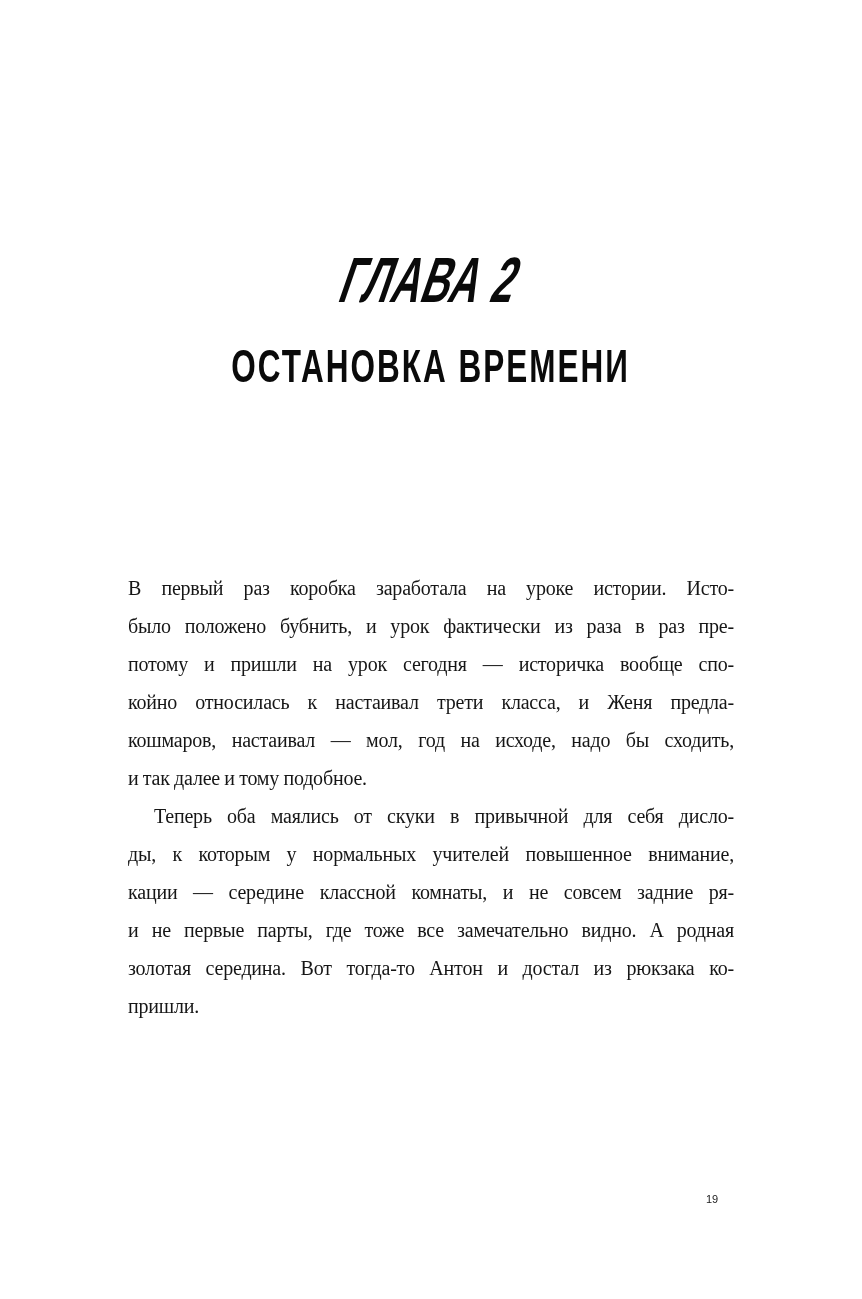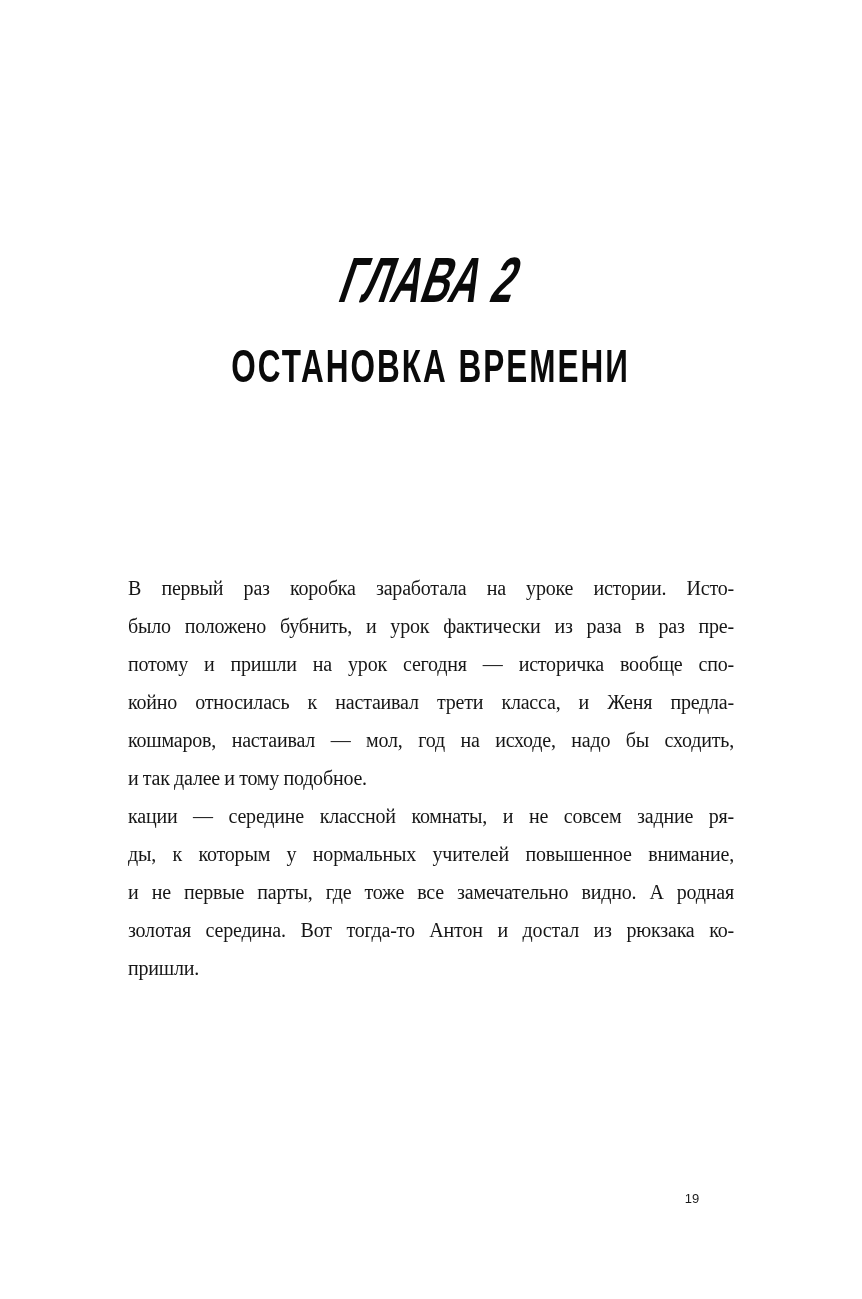--- a/index.html
+++ b/index.html
@@ -79,25 +79,25 @@
   .bline.last {
     text-align-last: left;
   }
   .bline.indent {
     text-indent: 26px;
   }
 
   .page-number {
     position: absolute;
     top: 1189px;
-    left: 680px;
+    left: 700px;
     width: 24px;
     text-align: center;
     font-family: "Liberation Sans", "DejaVu Sans", sans-serif;
-    font-size: 13px;
+    font-size: 11px;
     line-height: 20px;
     color: #1b1b1b;
   }
 </style>
 </head>
 <body>
 
 <div class="page">
 
   <div class="chapter-label">
@@ -113,22 +113,23 @@
     <div>
       <div class="bline">В первый раз коробка заработала на уроке истории. Исто-</div>
       <div class="bline">было положено бубнить, и урок фактически из раза в раз пре-</div>
       <div class="bline">потому и пришли на урок сегодня — историчка вообще спо-</div>
       <div class="bline">койно относилась к настаивал трети класса, и Женя предла-</div>
       <div class="bline">кошмаров, настаивал — мол, год на исходе, надо бы сходить,</div>
       <div class="bline last">и так далее и тому подобное.</div>
     </div>
 
     <div>
+      <div class="bline indent">Теперь оба маялись от скуки в привычной для себя дисло-</div>
+      <div class="bline">ды, к которым у нормальных учителей повышенное внимание,</div>
       <div class="bline">кации — середине классной комнаты, и не совсем задние ря-</div>
-      <div class="bline">ды, к которым у нормальных учителей повышенное внимание,</div>
       <div class="bline">и не первые парты, где тоже все замечательно видно. А родная</div>
       <div class="bline">золотая середина. Вот тогда-то Антон и достал из рюкзака ко-</div>
       <div class="bline last">пришли.</div>
     </div>
 
   </div>
 
   <div class="page-number">19</div>
 
 </div>

